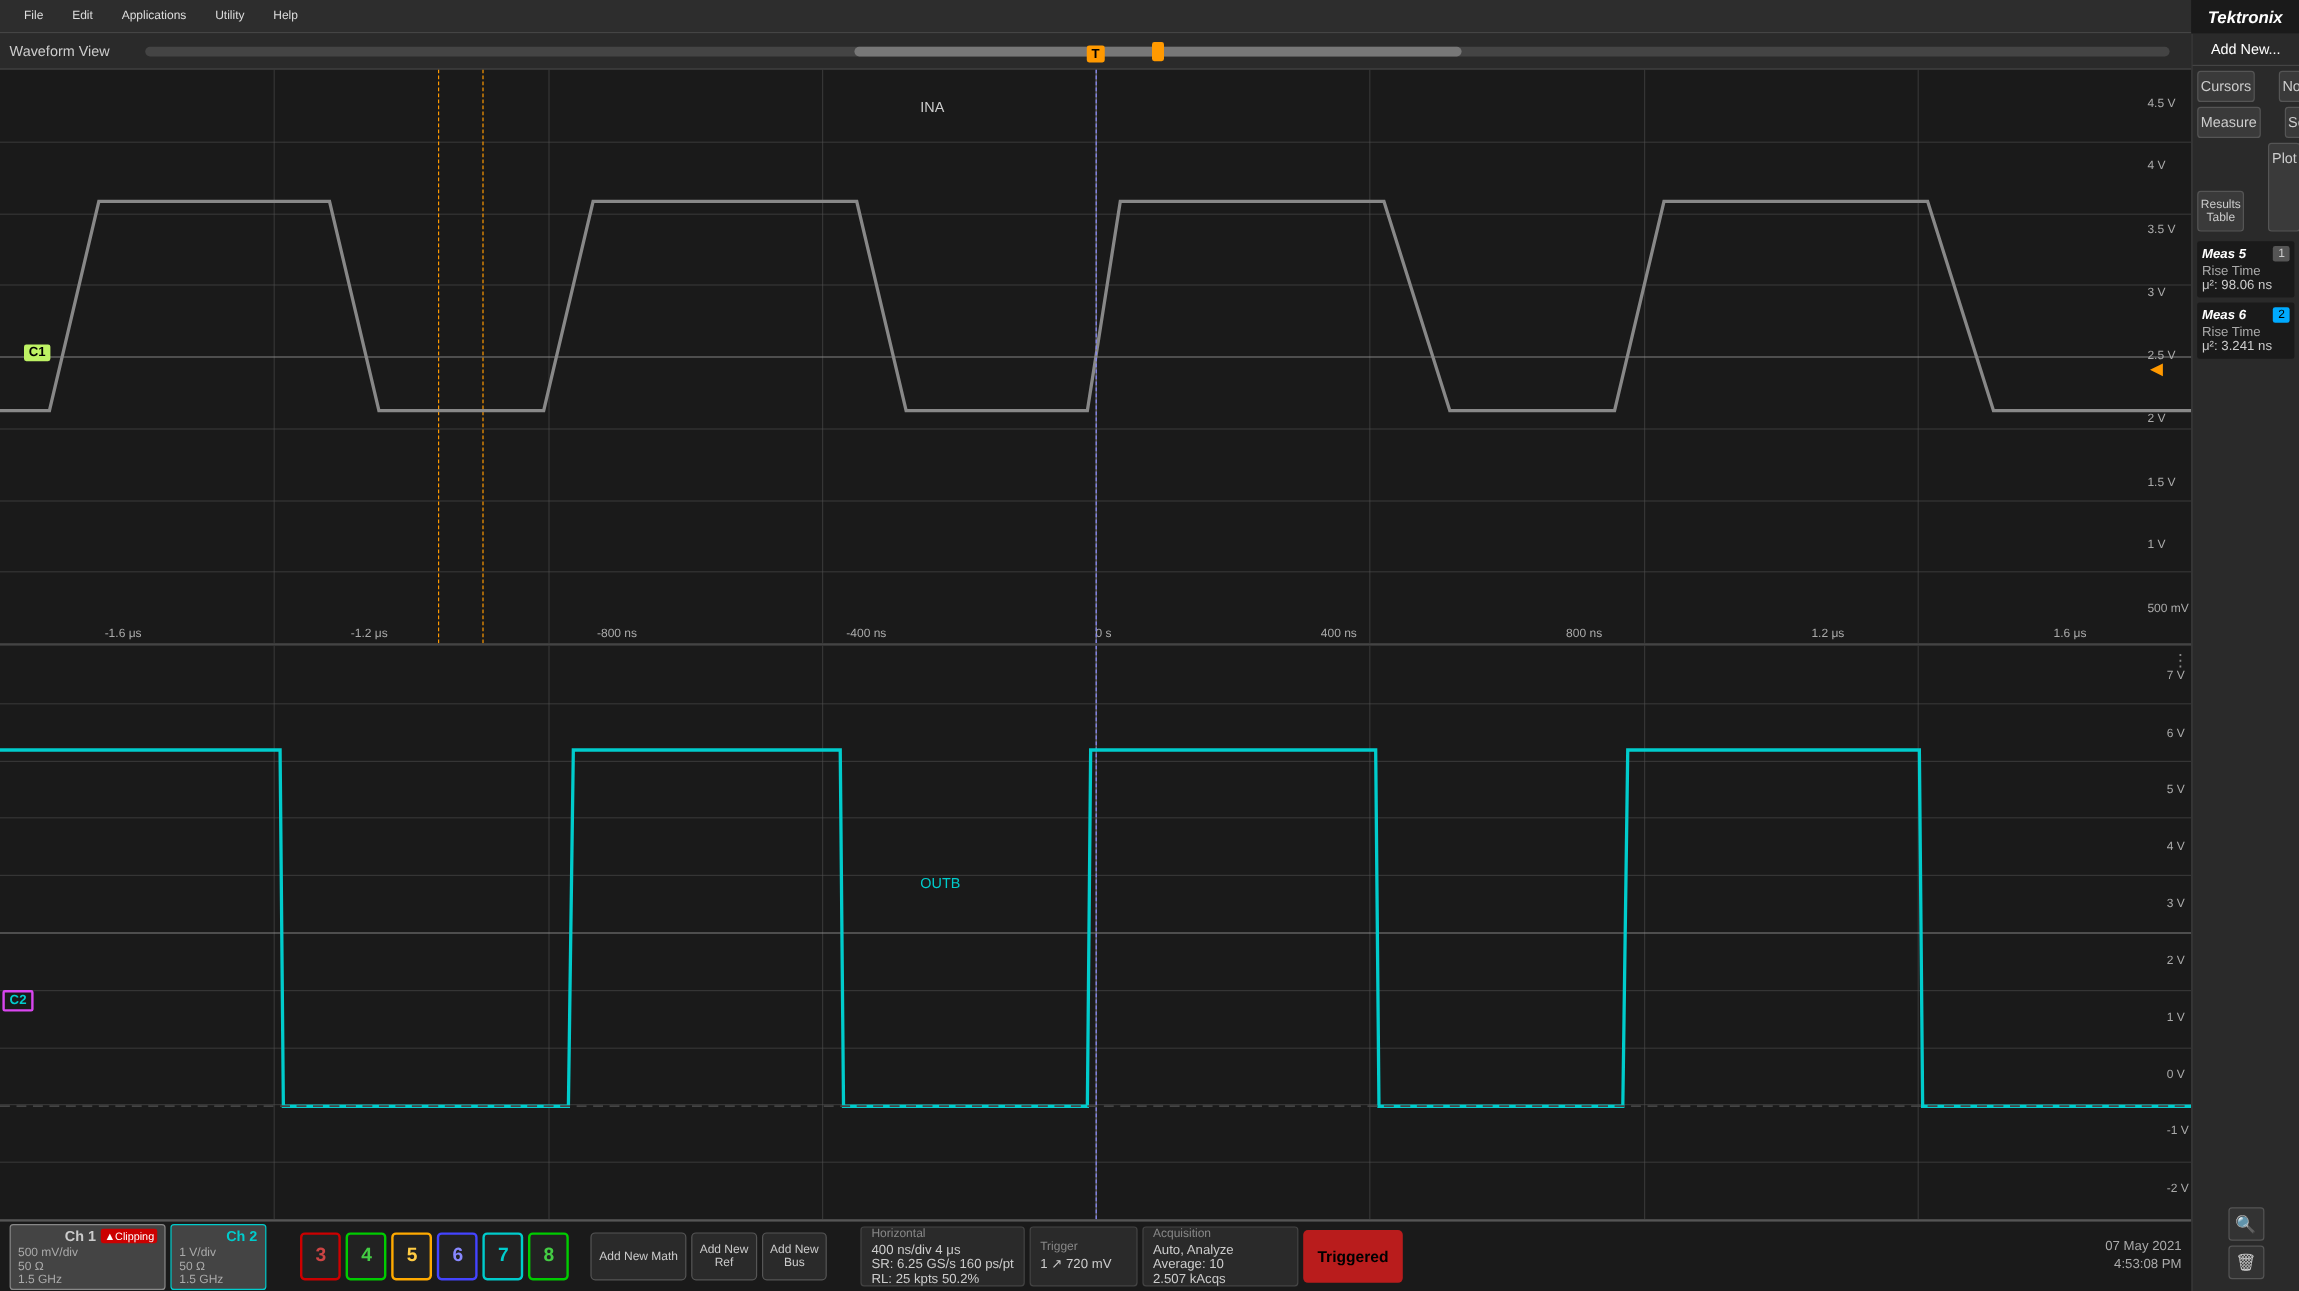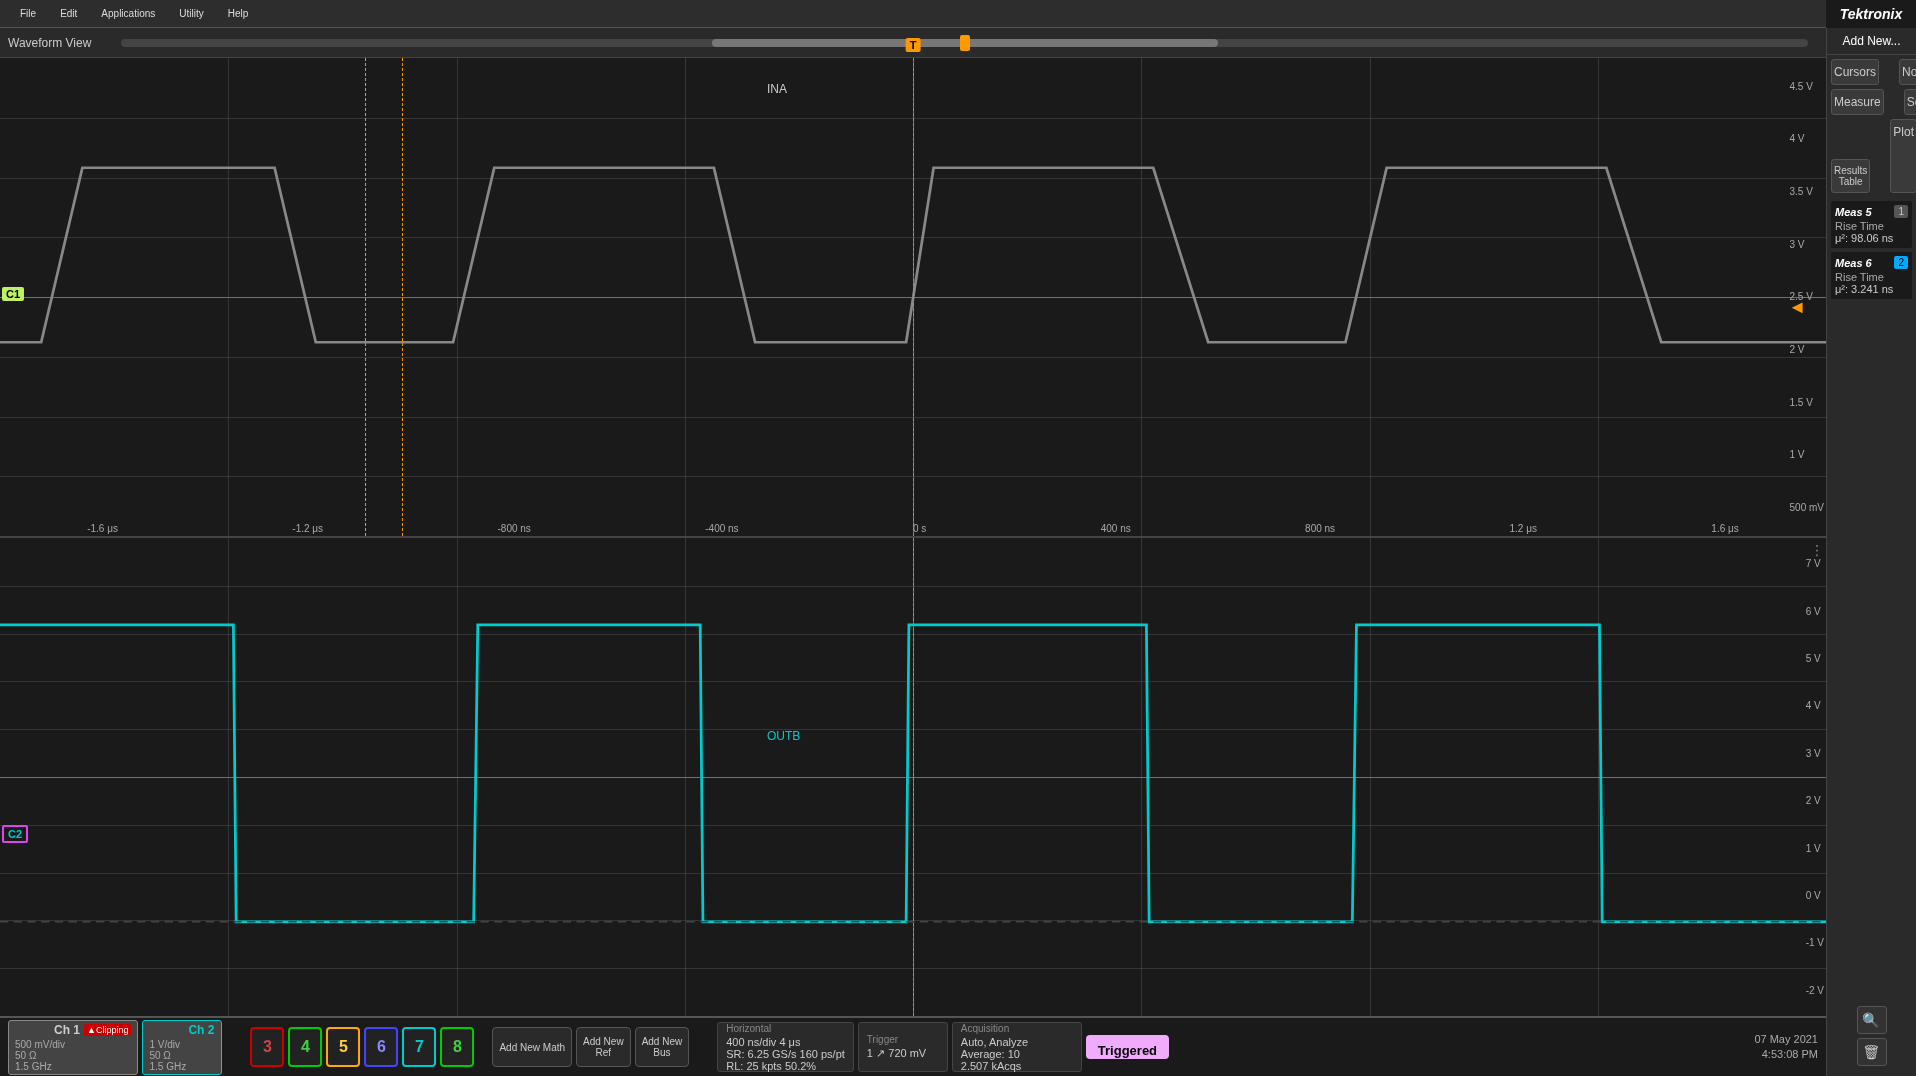--- a/index.html
+++ b/index.html
@@ -345,29 +345,29 @@
       display: flex;
       flex-direction: column;
       justify-content: center;
       min-width: 130px;
     }
     .info-block-title { font-size: 10px; color: #888; margin-bottom: 2px; }
     .info-block-row { font-size: 11px; color: #ccc; }
 
     
     #triggered-btn {
-      background: #f0abfc;
+      background: #b91c1c;
       border: none;
       border-radius: 4px;
       color: #000;
       font-size: 13px;
       font-weight: bold;
       padding: 8px 12px;
       cursor: pointer;
-      height: 24px;
+      height: 44px;
     }
 
     
     #time-ref-t {
       position: absolute;
       top: 10px;
       background: #f90;
       color: #000;
       font-size: 11px;
       font-weight: bold;
@@ -500,21 +500,21 @@
           <polyline points="
             0,220
             30,220 60,85 200,85 230,220
             330,220 360,85 520,85 550,220
             660,220 680,85 840,85 880,220
             980,220 1010,85 1170,85 1210,220
             1330,220
           " fill="none" stroke="#888" stroke-width="2"></polyline>
         </svg>
 
-        <div class="ch-badge" style="top: 48%; background:#bef264; left:2px;">C1</div>
+        <div class="ch-badge" style="top: 48%; background:#bef264; left:20px;">C1</div>
 
         <div class="ch-label-text" style="left:42%; top:5%;">INA</div>
 
         <div style="position:absolute; right:2px; top:0; bottom:0; display:flex; flex-direction:column; justify-content:space-around; padding: 2px 0;">
           <span class="volt-label" style="position:relative; right:auto; transform:none; font-size:10px; color:#aaa;">4.5 V</span>
           <span class="volt-label" style="position:relative; right:auto; transform:none; font-size:10px; color:#aaa;">4 V</span>
           <span class="volt-label" style="position:relative; right:auto; transform:none; font-size:10px; color:#aaa;">3.5 V</span>
           <span class="volt-label" style="position:relative; right:auto; transform:none; font-size:10px; color:#aaa;">3 V</span>
           <span class="volt-label" style="position:relative; right:auto; transform:none; font-size:10px; color:#aaa;">2.5 V</span>
           <span class="volt-label" style="position:relative; right:auto; transform:none; font-size:10px; color:#aaa;">2 V</span>

